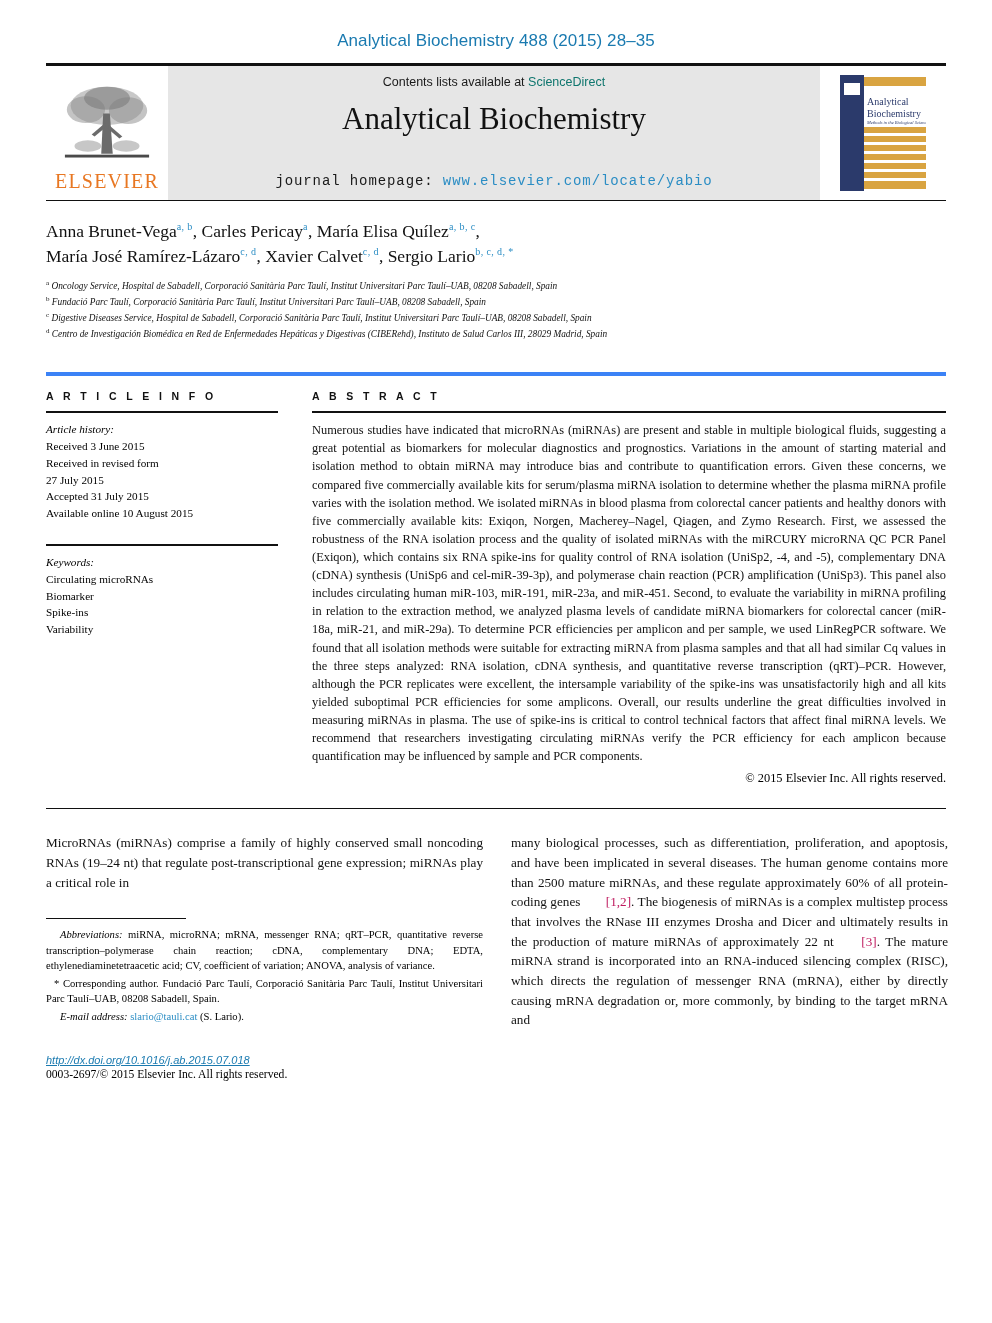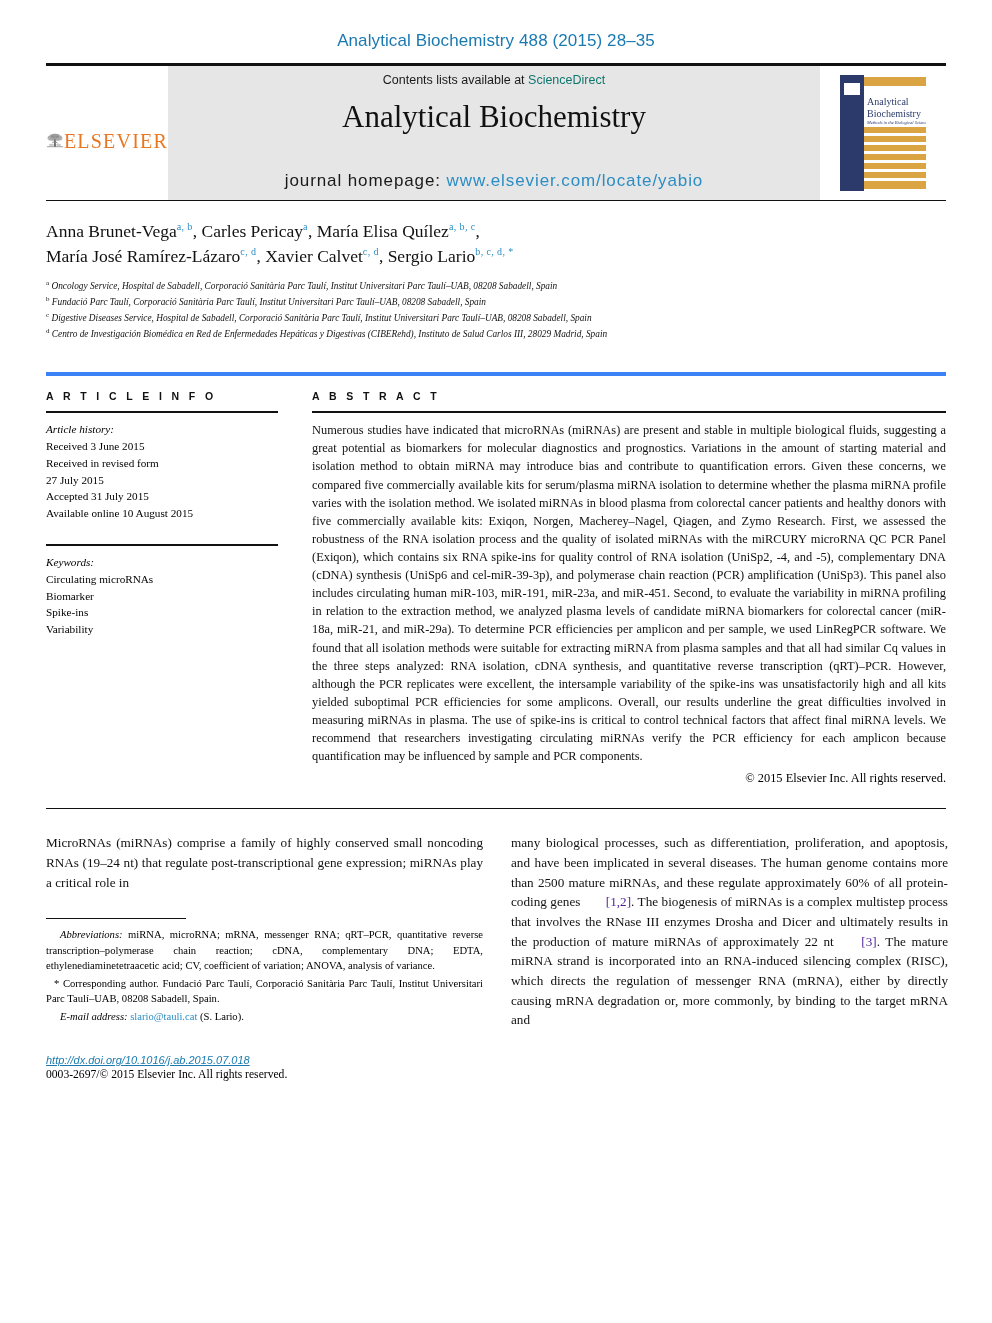--- a/index.html
+++ b/index.html
@@ -39,21 +39,21 @@
     border-bottom: 1px solid #111;
     height: 134px;
     display: flex;
     align-items: stretch;
     background: #ffffff;
   }
   .mast-logo {
     width: 122px;
     flex: 0 0 122px;
     display: flex;
-    flex-direction: row;
+    flex-direction: column;
     align-items: center;
     justify-content: flex-start;
     box-sizing: border-box;
     margin-top: 15px;
   }
   .elsevier-tree {
     width: 96px;
     height: 88px;
     display: block;
   }
@@ -83,22 +83,22 @@
   .mast-contents .sd {
     color: #0f766e;
   }
   .mast-journal {
     font-family: "Liberation Serif", serif;
     font-size: 31px;
     margin: 10px 0 14px 0;
     color: #111;
   }
   .mast-home {
-    font-family: Liberation Sans, sans-serif;
-    font-size: 17px;
+    font-family: Liberation Mono, monospace;
+    font-size: 14px;
     letter-spacing: 0.9px;
     color: #1a1a1a;
     margin-top: 20px;
   }
   .mast-home .url {
     color: #2b8dc4;
   }
   .mast-cover {
     width: 126px;
     flex: 0 0 126px;
@@ -244,21 +244,21 @@
     flex: 0 0 437px;
     position: relative;
   }
   .bodytext {
     font-family: "Liberation Serif", serif;
     font-size: 13.2px;
     line-height: 1.49;
     text-align: justify;
     color: #111;
   }
-  .cite { color: #4c1d95; padding-left: 22px; }
+  .cite { color: #be185d; padding-left: 22px; }
 
   .footnotes {
     margin-top: 26px;
     border-top: 1px solid #111;
     width: 140px;
     padding-top: 8px;
   }
   .fnote {
     font-family: "Liberation Serif", serif;
     font-size: 10.6px;

